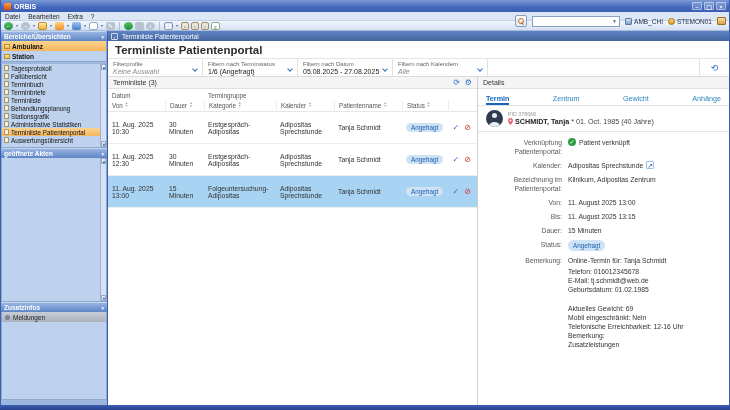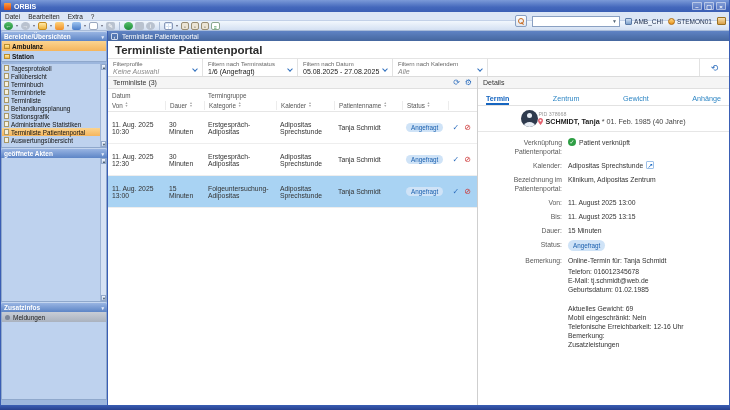--- a/index.html
+++ b/index.html
@@ -116,21 +116,21 @@
   .badge { display:inline-block; background:#cfe3f7; color:#1a5fae; border-radius:7px; padding:1px 5px; font-size:6.3px; white-space:nowrap; }
   .act-check { color:#2f6fbe; font-size:8px; margin-right:5px; }
   .act-cancel { color:#cc3333; font-size:8px; }
   .c-act { display:flex; justify-content:flex-end; align-items:center; padding-right:5px; }
 
   
   .details { flex:1; display:flex; flex-direction:column; min-width:0; }
   .dtabs { display:flex; gap:12px; padding:5px 8px 0 8px; font-size:7.2px; border-bottom:1px solid #e2e2e2; height:17px;justify-content:space-between; }
   .dtab { color:#2e86c4; padding-bottom:4px; }
   .dtab.active { color:#1565c0; font-weight:bold; border-bottom:2px solid #1565c0; }
-  .banner { display:flex; align-items:center; padding:4px 8px; border-bottom:1px solid #e6e6e6;justify-content:center; }
+  .banner { display:flex; align-items:center; gap:5px; padding:4px 8px; border-bottom:1px solid #e6e6e6; }
   .avatar { width:17px; height:17px; border-radius:50%; background:#2e3a4d; position:relative; overflow:hidden; flex:0 0 auto; }
   .avatar .head { position:absolute; top:3px; left:6px; width:5px; height:5px; border-radius:50%; background:#e8edf4; }
   .avatar .torso { position:absolute; bottom:-3px; left:3px; width:11px; height:8px; border-radius:50%; background:#e8edf4; }
   .banner .pid { font-size:5.3px; color:#999; }
   .banner .nameline { display:flex; align-items:center; gap:2px; font-size:7.2px; color:#444; }
   .banner .pname { font-weight:bold; color:#222; }
   .pin { width:5px; height:7px; flex:0 0 auto; }
 
   .dbody { flex:1; overflow:hidden; padding:6px 8px 0 4px; }
   .drow { display:flex; margin-bottom:5px; }
@@ -444,21 +444,21 @@
               <span class="torso"></span>
             </span>
           <span>
             <div class="pid">PID 378668</div>
             <div class="nameline">
               <svg class="pin" viewBox="0 0 10 14">
                   <path d="M5 0C2.2 0 0 2.2 0 5c0 3.7 5 9 5 9s5-5.3 5-9C10 2.2 7.8 0 5 0z" fill="#e4606d"></path>
                   <circle cx="5" cy="5" r="2" fill="#fff"></circle>
                 </svg>
               <span class="pname">SCHMIDT, Tanja</span>
-              <span>* 01. Feb. 1985 (40 Jahre)</span>
+              <span>* 01. Oct. 1985 (40 Jahre)</span>
             </div>
           </span>
         </div>
 
         <div class="dbody">
           <div class="drow">
             <span class="dlabel">Verknüpfung Patientenportal:</span>
             <span class="dvalue">
                 <span class="okdot">✓</span>
                 <span>Patient verknüpft</span>

